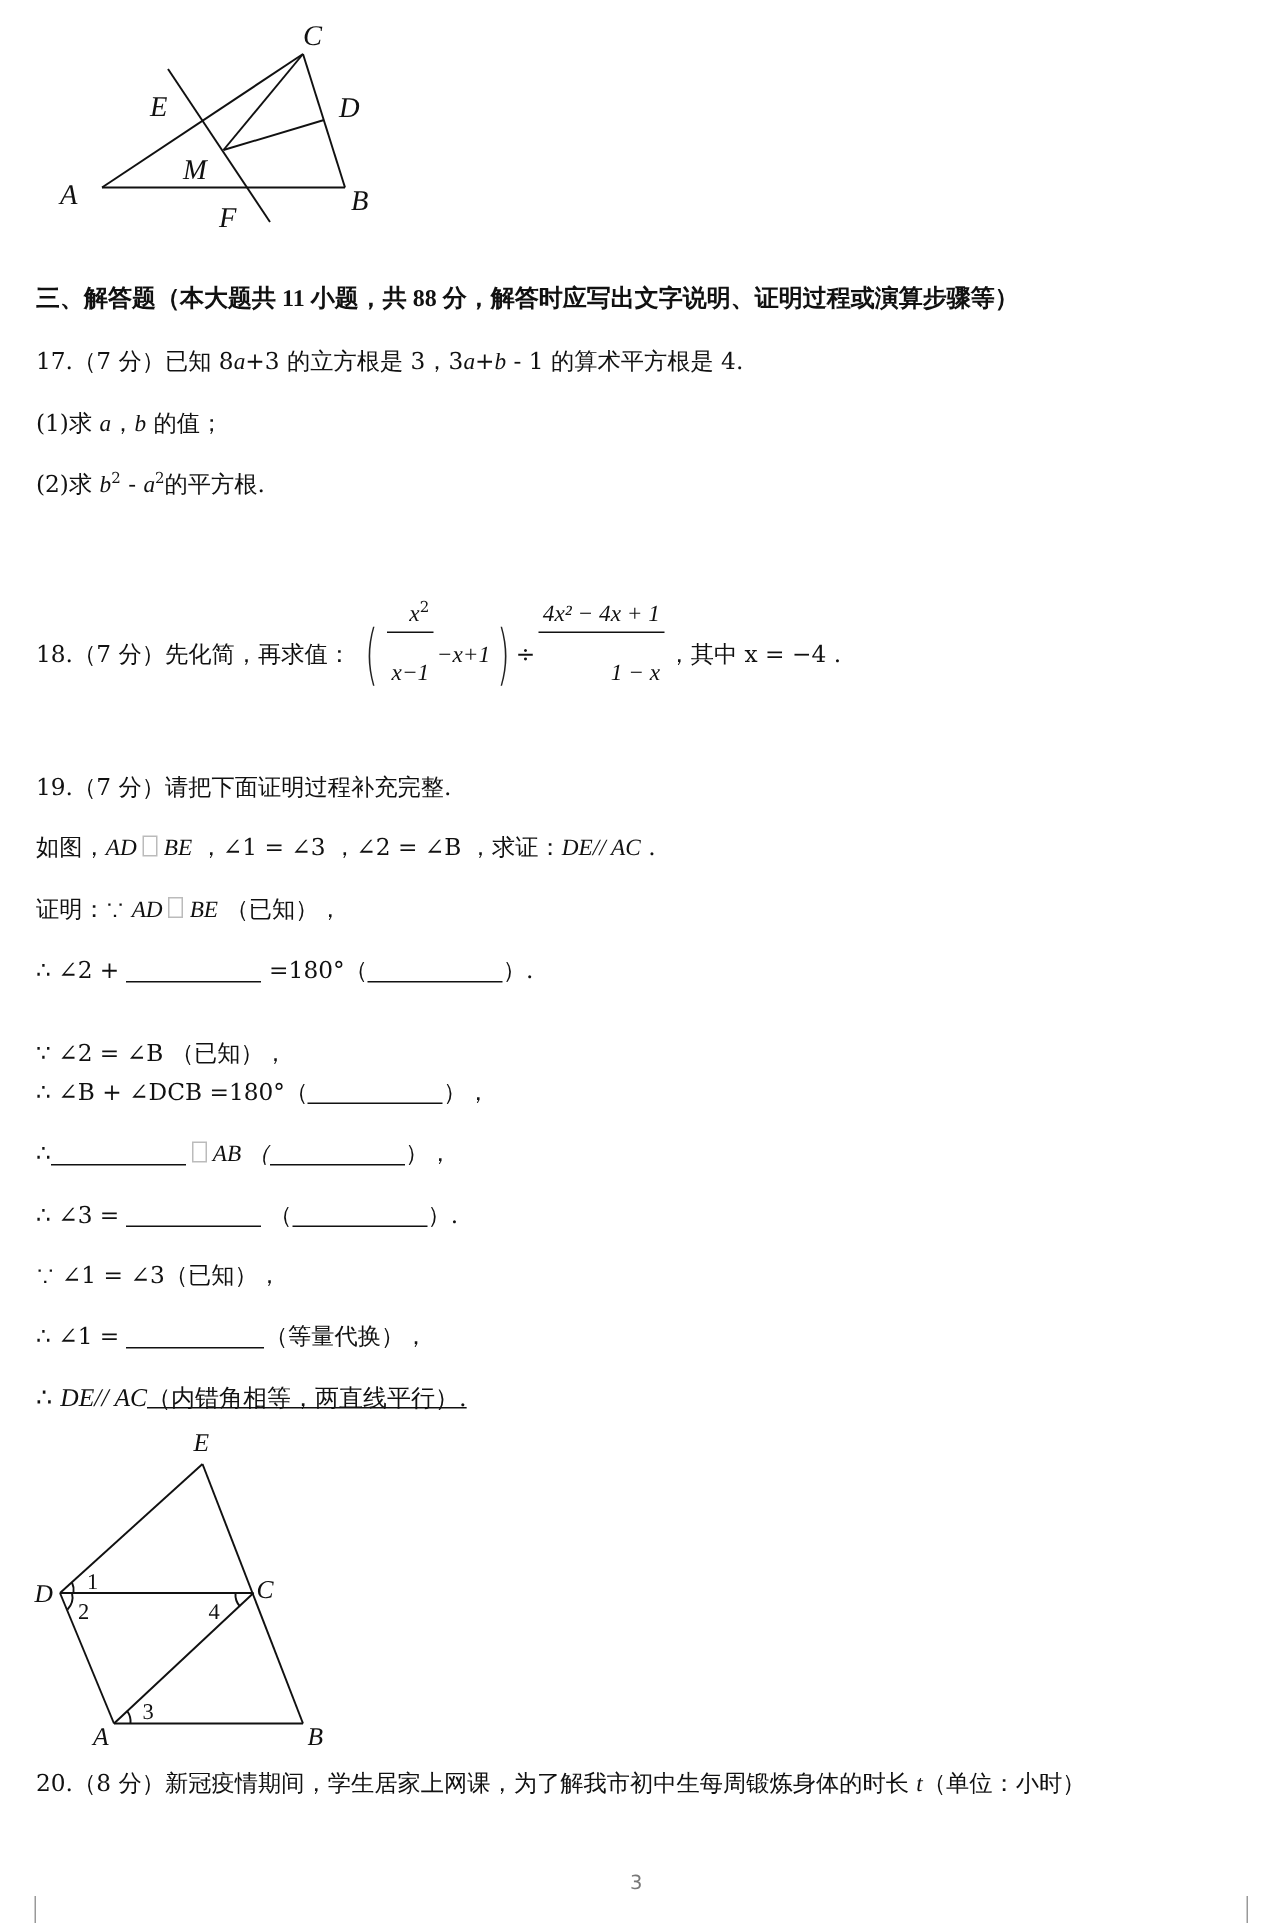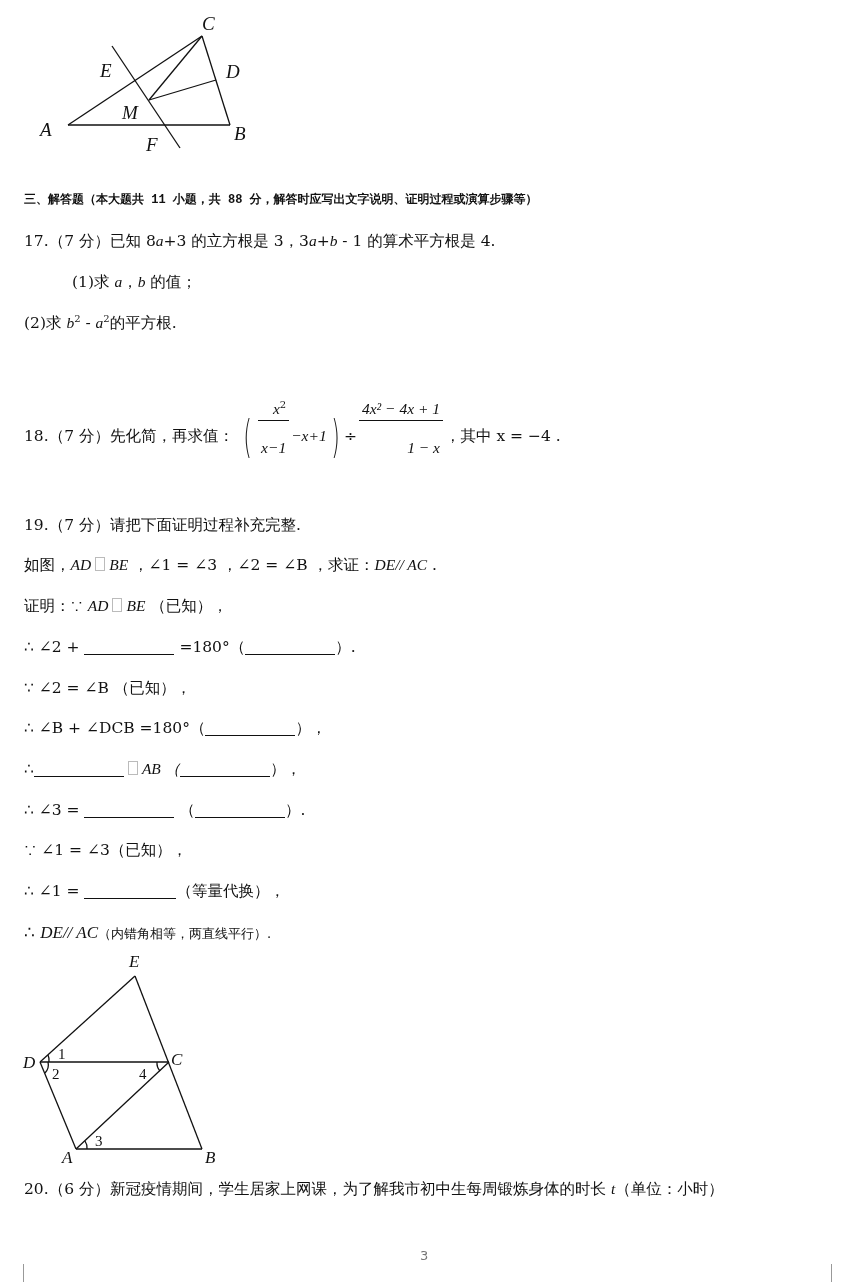--- a/index.html
+++ b/index.html
@@ -5,21 +5,21 @@
   html, body { margin: 0; padding: 0; background: #ffffff; }
   body {
     width: 849px; height: 1282px; position: relative; overflow: hidden;
     font-family: "DejaVu Serif", "Liberation Serif", serif;
     color: #111;
   }
   .line {
     position: absolute; left: 24px; font-size: 15.5px; line-height: 20px;
     white-space: nowrap;
   }
-  .heading { font-family: Liberation Mono, monospace; font-weight: bold; font-size: 12px; }
+  .heading { font-family: Liberation Serif, serif; font-weight: bold; font-size: 16px; }
   i, .it { font-style: italic; font-family: "Liberation Serif", "DejaVu Serif", serif; }
   .blank {
     display: inline-block; border-bottom: 1.2px solid #111; height: 16px; vertical-align: -3px;
   }
   .b90 { width: 90px; }
   .b92 { width: 92px; }
   .glyph-missing {
     display: inline-block; width: 8px; height: 12px; border: 1px solid #bbb; margin: 0 4px;
     vertical-align: -1px;
   }
@@ -56,21 +56,21 @@
     <text x="126" y="151">F</text>
     <text x="102" y="119">M</text>
   </g>
 </svg>
 
 <div class="line heading" style="top:190px;">三、解答题（本大题共 11 小题，共 88 分，解答时应写出文字说明、证明过程或演算步骤等）</div>
 
 <div class="line" style="top:231px;">
   <span>17.</span><span>（7 分）</span><span>已知 8</span><i>a</i><span>+3 的立方根是 3，3</span><i>a</i><span>+</span><i>b</i><span> - 1 的算术平方根是 4.</span>
 </div>
-<div class="line" style="top:272px;margin-left:48px;">
+<div class="line" style="top:272px;">
   <span>(1)求 </span><i>a</i><span>，</span><i>b</i><span> 的值；</span>
 </div>
 <div class="line" style="top:313px;">
   <span>(2)求 </span><i>b</i><sup>2</sup><span> - </span><i>a</i><sup>2</sup><span>的平方根.</span>
 </div>
 
 <div class="line" style="top:398px; line-height:50px;">
   <span>18.</span><span>（7 分）</span><span>先化简，再求值：</span>
   <span class="paren">(</span><span class="frac"><span class="num"><i>x</i><sup>2</sup></span><span class="den it">x−1</span></span><span class="it">−x+1</span><span class="paren">)</span><span>÷</span><span class="frac"><span class="num it">4x² − 4x + 1</span><span class="den it">1 − x</span></span><span>，其中 x = −4 .</span>
 </div>
@@ -81,36 +81,36 @@
 <div class="line" style="top:555px;">
   <span>如图，</span><i>AD</i><span class="glyph-missing"></span><i>BE</i><span> ，∠1 = ∠3 ，∠2 = ∠B ，求证：</span><i>DE// AC</i><span> .</span>
 </div>
 
 <div class="line" style="top:596px;">
   <span>证明：∵ </span><i>AD</i><span class="glyph-missing"></span><i>BE</i><span> （已知），</span>
 </div>
 <div class="line" style="top:637px;">
   <span>∴ ∠2 + </span><span class="blank b90"></span><span> =180°（</span><span class="blank b90"></span><span>）.</span>
 </div>
-<div class="line" style="top:678px;text-align:center;">∵ ∠2 = ∠B （已知），</div>
+<div class="line" style="top:692px;text-align:center;">∵ ∠2 = ∠B （已知），</div>
 <div class="line" style="top:718px;">
   <span>∴ ∠B + ∠DCB =180°（</span><span class="blank b90"></span><span>），</span>
 </div>
 <div class="line" style="top:759px;">
   <span>∴</span><span class="blank b90"></span><span class="glyph-missing"></span><i>AB （</i><span class="blank b90"></span><span>），</span>
 </div>
 <div class="line" style="top:800px;">
   <span>∴ ∠3 = </span><span class="blank b90"></span><span> （</span><span class="blank b90"></span><span>）.</span>
 </div>
 <div class="line" style="top:840px;">∵ ∠1 = ∠3（已知），</div>
 <div class="line" style="top:881px;text-align:center;">
   <span>∴ ∠1 = </span><span class="blank b92"></span><span>（等量代换），</span>
 </div>
 <div class="line" style="top:922px; font-size:17px;">
-  <span>∴ </span><i>DE// AC</i><span style="font-size:13px;">（内错角相等，两直线平行）.</span>
+  <span>∴ </span><i>DE// AC</i><span style="font-size:16px;text-decoration:underline;">（内错角相等，两直线平行）.</span>
 </div>
 
 <svg class="figure" style="left:15px;top:945px;" width="230" height="225" viewBox="0 0 230 225">
   <g stroke="#111" stroke-width="1.3" fill="none">
     <line x1="25" y1="117" x2="120" y2="31"></line>
     <line x1="120" y1="31" x2="187" y2="204"></line>
     <line x1="25" y1="117" x2="154" y2="117"></line>
     <line x1="25" y1="117" x2="61" y2="204"></line>
     <line x1="61" y1="204" x2="187" y2="204"></line>
     <line x1="61" y1="204" x2="154" y2="117"></line>
@@ -128,18 +128,18 @@
   </g>
   <g font-family="Liberation Serif, serif" font-size="15" fill="#111">
     <text x="43" y="114">1</text>
     <text x="37" y="134">2</text>
     <text x="80" y="201">3</text>
     <text x="124" y="134">4</text>
   </g>
 </svg>
 
 <div class="line" style="top:1179px;">
-  <span>20.</span><span>（6 分）</span><span>新冠疫情期间，学生居家上网课，为了解我市初中生每周锻炼身体的时长 </span><i>t</i><span>（单位：小时）</span>
+  <span>20.</span><span>（8 分）</span><span>新冠疫情期间，学生居家上网课，为了解我市初中生每周锻炼身体的时长 </span><i>t</i><span>（单位：小时）</span>
 </div>
 
 <div class="page-number">3</div>
 <div class="margin-tick" style="left:23px;"></div>
 <div class="margin-tick" style="left:831px;"></div>
 
 </body></html>

